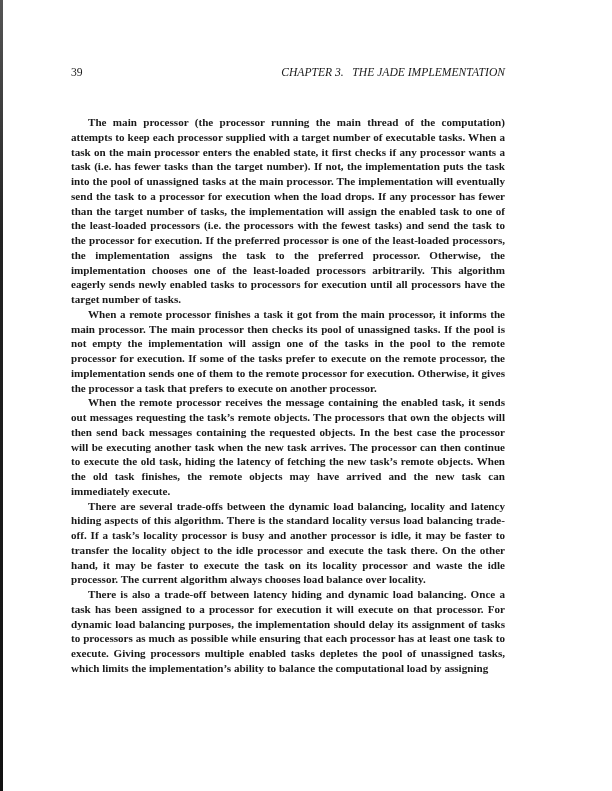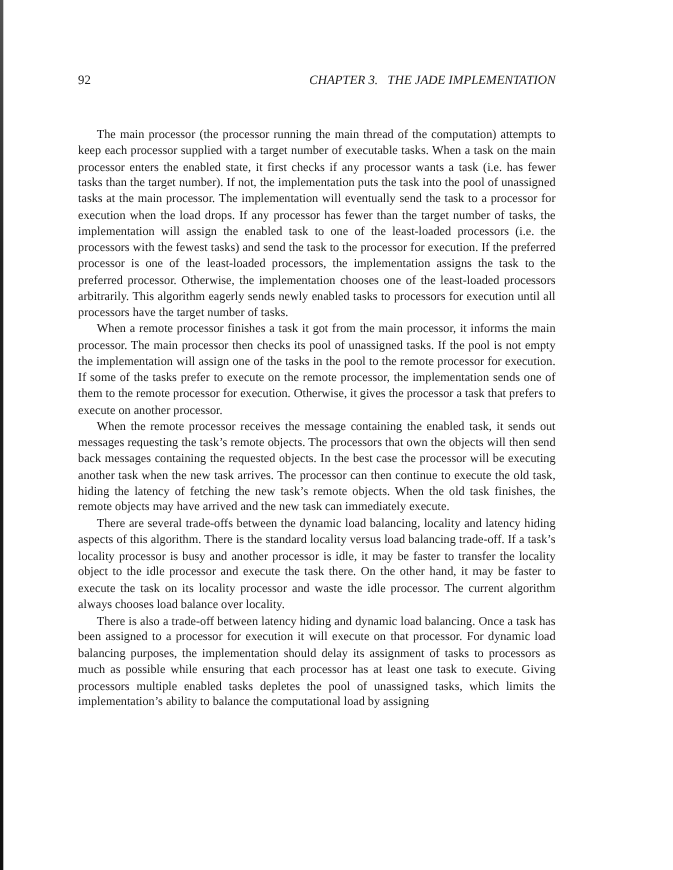--- a/index.html
+++ b/index.html
@@ -15,29 +15,29 @@
     position: absolute; left: 71px; top: 66px; width: 434px; height: 16px;
     font-size: 11.6px;
   }
   .page-num { position: absolute; left: 0; top: 0; }
   .running-head { position: absolute; right: 0; top: 0; font-style: italic; white-space: pre; font-family: Liberation Serif, serif; }
   .body-text {
     position: absolute; left: 71px; top: 115px; width: 434px;
     font-size: 11.1px; line-height: 14.75px; text-align: justify;
   }
   .body-text p { margin: 0; }
-  .body-text p.indent { text-indent: 17px; }
+  .body-text p.indent { text-indent: 17px; font-weight: bold; }
 </style>
 </head>
 <body>
 
 <div class="edge"></div>
 
 <div class="header">
-  <span class="page-num">92</span>
+  <span class="page-num">39</span>
   <span class="running-head">CHAPTER 3.   THE JADE IMPLEMENTATION</span>
 </div>
 
 <div class="body-text">
   <p class="indent">The main processor (the processor running the main thread of the computation) attempts to keep each processor supplied with a target number of executable tasks. When a task on the main processor enters the enabled state, it first checks if any processor wants a task (i.e. has fewer tasks than the target number). If not, the implementation puts the task into the pool of unassigned tasks at the main processor. The implementation will eventually send the task to a processor for execution when the load drops. If any processor has fewer than the target number of tasks, the implementation will assign the enabled task to one of the least-loaded processors (i.e. the processors with the fewest tasks) and send the task to the processor for execution. If the preferred processor is one of the least-loaded processors, the implementation assigns the task to the preferred processor. Otherwise, the implementation chooses one of the least-loaded processors arbitrarily. This algorithm eagerly sends newly enabled tasks to processors for execution until all processors have the target number of tasks.</p>
   <p class="indent">When a remote processor finishes a task it got from the main processor, it informs the main processor. The main processor then checks its pool of unassigned tasks. If the pool is not empty the implementation will assign one of the tasks in the pool to the remote processor for execution. If some of the tasks prefer to execute on the remote processor, the implementation sends one of them to the remote processor for execution. Otherwise, it gives the processor a task that prefers to execute on another processor.</p>
   <p class="indent">When the remote processor receives the message containing the enabled task, it sends out messages requesting the task’s remote objects. The processors that own the objects will then send back messages containing the requested objects. In the best case the processor will be executing another task when the new task arrives. The processor can then continue to execute the old task, hiding the latency of fetching the new task’s remote objects. When the old task finishes, the remote objects may have arrived and the new task can immediately execute.</p>
   <p class="indent">There are several trade-offs between the dynamic load balancing, locality and latency hiding aspects of this algorithm. There is the standard locality versus load balancing trade-off. If a task’s locality processor is busy and another processor is idle, it may be faster to transfer the locality object to the idle processor and execute the task there. On the other hand, it may be faster to execute the task on its locality processor and waste the idle processor. The current algorithm always chooses load balance over locality.</p>
   <p class="indent">There is also a trade-off between latency hiding and dynamic load balancing. Once a task has been assigned to a processor for execution it will execute on that processor. For dynamic load balancing purposes, the implementation should delay its assignment of tasks to processors as much as possible while ensuring that each processor has at least one task to execute. Giving processors multiple enabled tasks depletes the pool of unassigned tasks, which limits the implementation’s ability to balance the computational load by assigning</p>
 </div>

